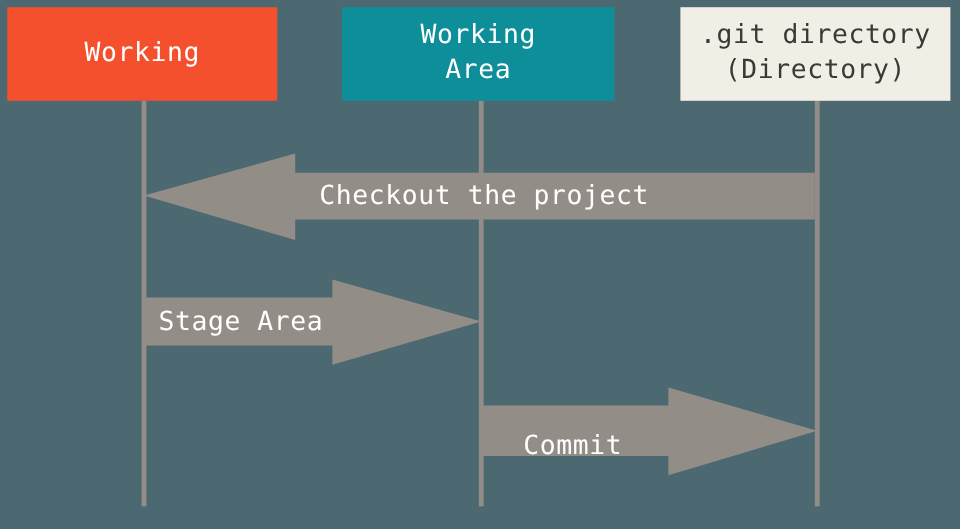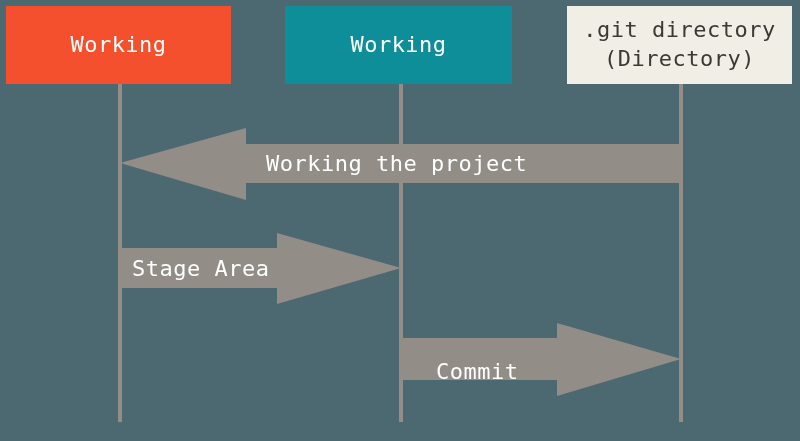--- a/index.html
+++ b/index.html
@@ -107,30 +107,31 @@
 
   <svg class="arrow-svg" viewBox="0 0 800 441">
 
     <polygon class="arrow-shape" points="120,163 246,128 246,144 679,144 679,183 246,183 246,200" fill="#938d87"></polygon>
 
     <polygon class="arrow-shape" points="401,268 277,233 277,248 120,248 120,288 277,288 277,304" fill="#938d87"></polygon>
 
     <polygon class="arrow-shape" points="681,359 557,323 557,338 401,338 401,380 557,380 557,396" fill="#938d87"></polygon>
   </svg>
 
-  <div class="arrow-label" id="label-checkout">Working the project</div>
+  <div class="arrow-label" id="label-checkout">Checkout the project</div>
   <div class="arrow-label" id="label-stage">Stage Area</div>
   <div class="arrow-label" id="label-commit">Commit</div>
 
   <div class="node-box" id="box-working" style="background: rgb(244, 80, 45); color: rgb(255, 255, 255);">
     <span class="line1">Working</span>
   </div>
 
   <div class="node-box" id="box-staging" style="background: rgb(13, 142, 153); color: rgb(255, 255, 255);">
     <span class="line1">Working</span>
+    <span class="line2">Area</span>
   </div>
 
   <div class="node-box" id="box-gitdir" style="background: rgb(241, 238, 230); color: rgb(58, 58, 53);">
     <span class="line1">.git directory</span>
     <span class="line2">(Directory)</span>
   </div>
 
 </div>
 
 </body></html>

